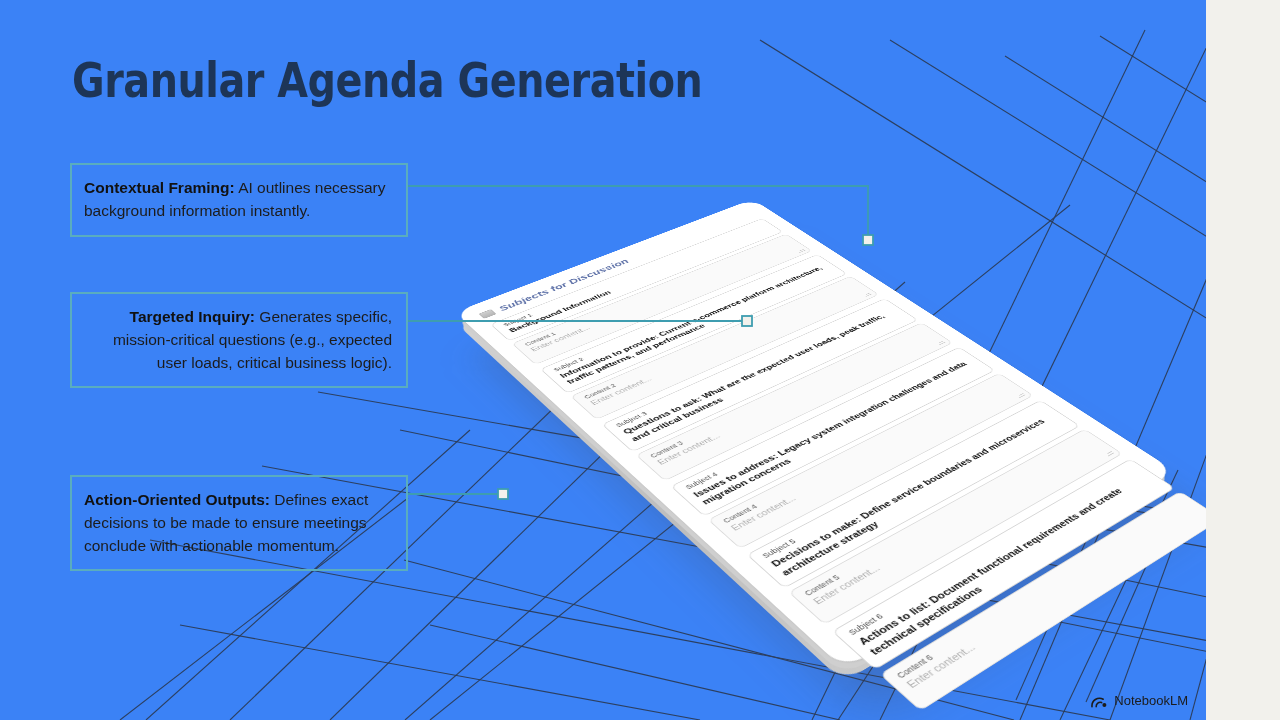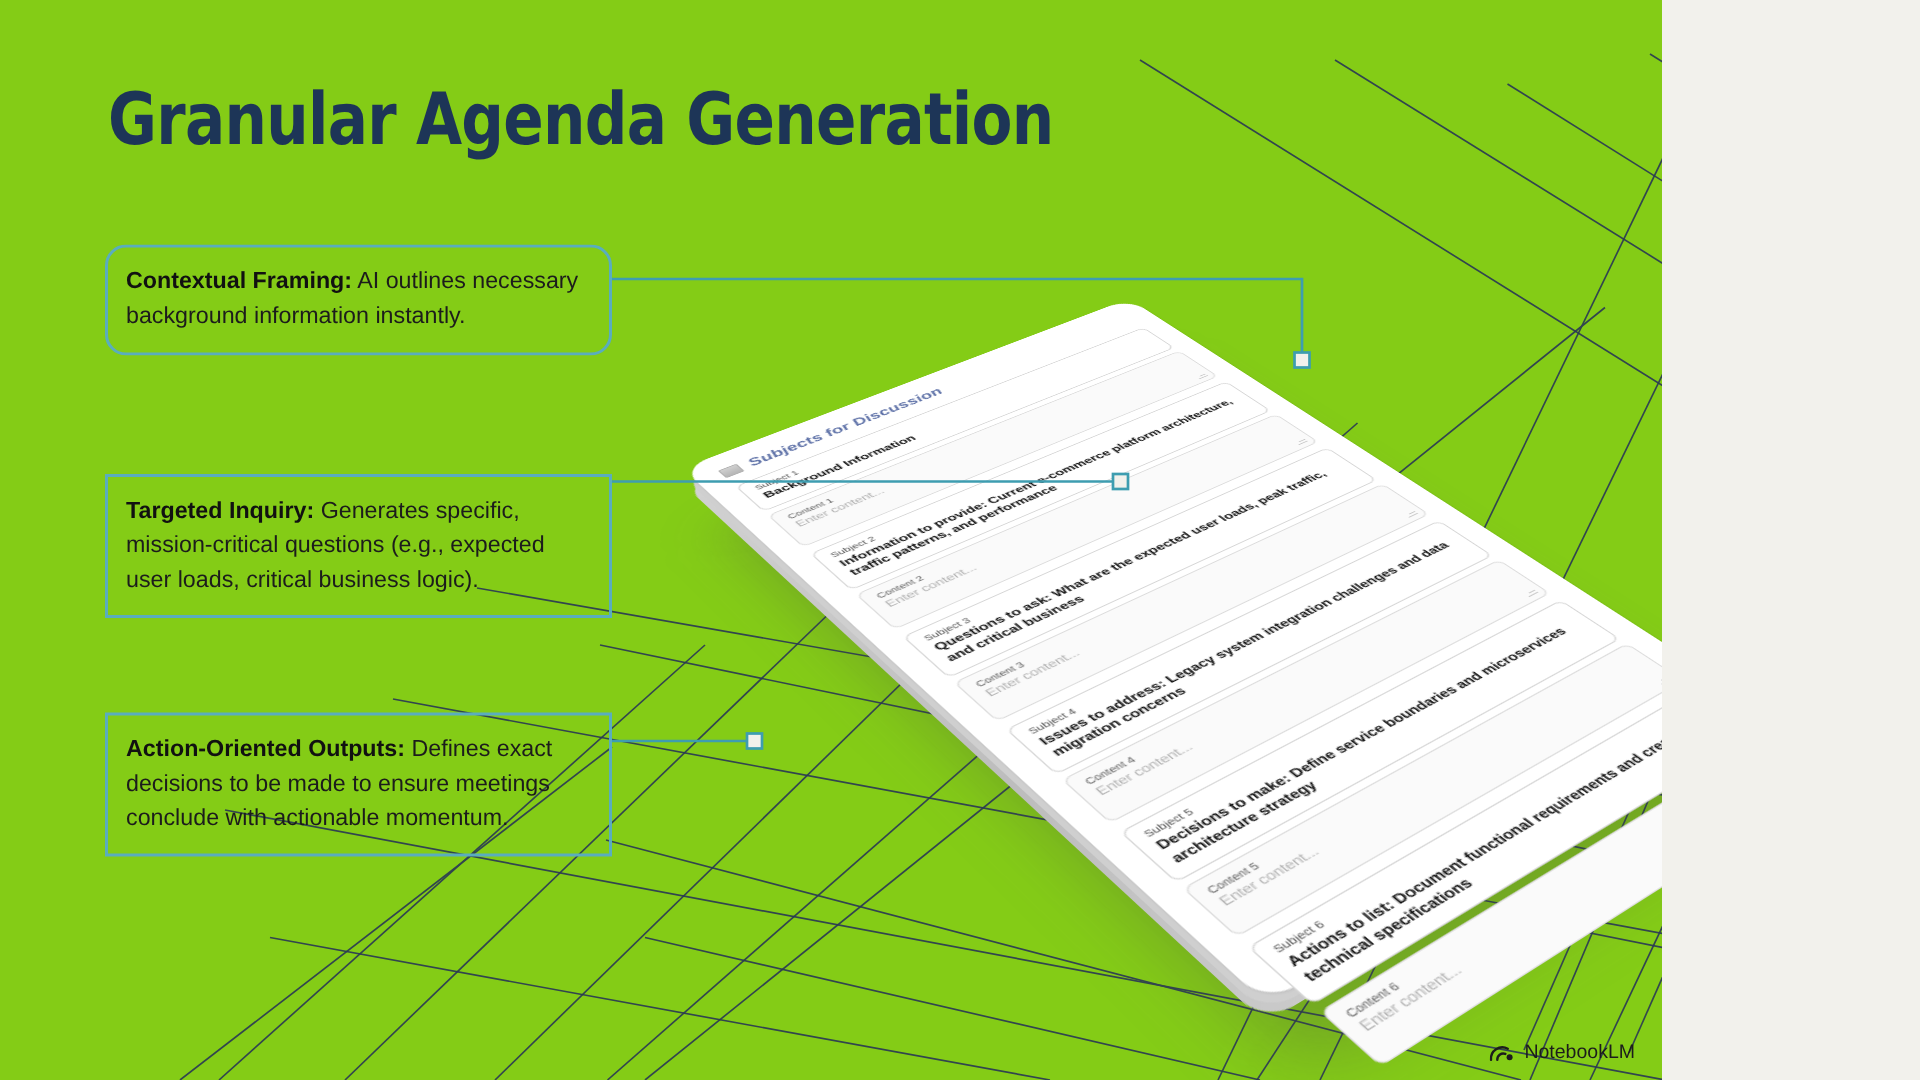--- a/index.html
+++ b/index.html
@@ -2,21 +2,21 @@
 <html><head>
 <meta charset="utf-8">
 <title>Granular Agenda Generation</title>
 <style>
   * { margin:0; padding:0; box-sizing:border-box; }
   html, body {
     width:1280px; height:720px; overflow:hidden;
     background:#f2f1ec;
     font-family:"Liberation Sans", sans-serif;
   }
-  #stage { position:relative; width:1108px; height:720px; overflow:hidden; background:#84cc16; }
+  #stage { position:relative; width:1206px; height:720px; overflow:hidden; background:#3b82f6; }
 
   
   #grid-layer { position:absolute; inset:0; overflow:hidden; pointer-events:none; }
   #grid-layer svg { position:absolute; left:0; top:0; width:1280px; height:720px; }
 
   
   #page-title {
     position:absolute; left:72px; top:52px;
     font-size:48px; font-weight:bold;
     color:#1d3557; letter-spacing:-0.5px;
@@ -26,22 +26,22 @@
   }
 
   
   .callout {
     position:absolute; left:70px; width:338px;
     border:2px solid #5aadbe; background:transparent;
     padding:12px 14px 12px 12px;
     color:#1c1c1c; font-size:15.5px; line-height:1.47;
   }
   .callout b { font-weight:bold; color:#111; }
-  #callout-1 { top:163px;border-radius:14px; }
-  #callout-2 { top:316px; }
+  #callout-1 { top:163px; }
+  #callout-2 { top:292px;text-align:right; }
   #callout-3 { top:475px;padding-left:12px; }
 
   
   #connector-layer { position:absolute; inset:0; pointer-events:none; }
   #connector-layer svg { position:absolute; left:0; top:0; width:1280px; height:720px; }
 
   
   #card-scene {
     position:absolute; left:404px; top:96px;
     width:760px; height:560px;

